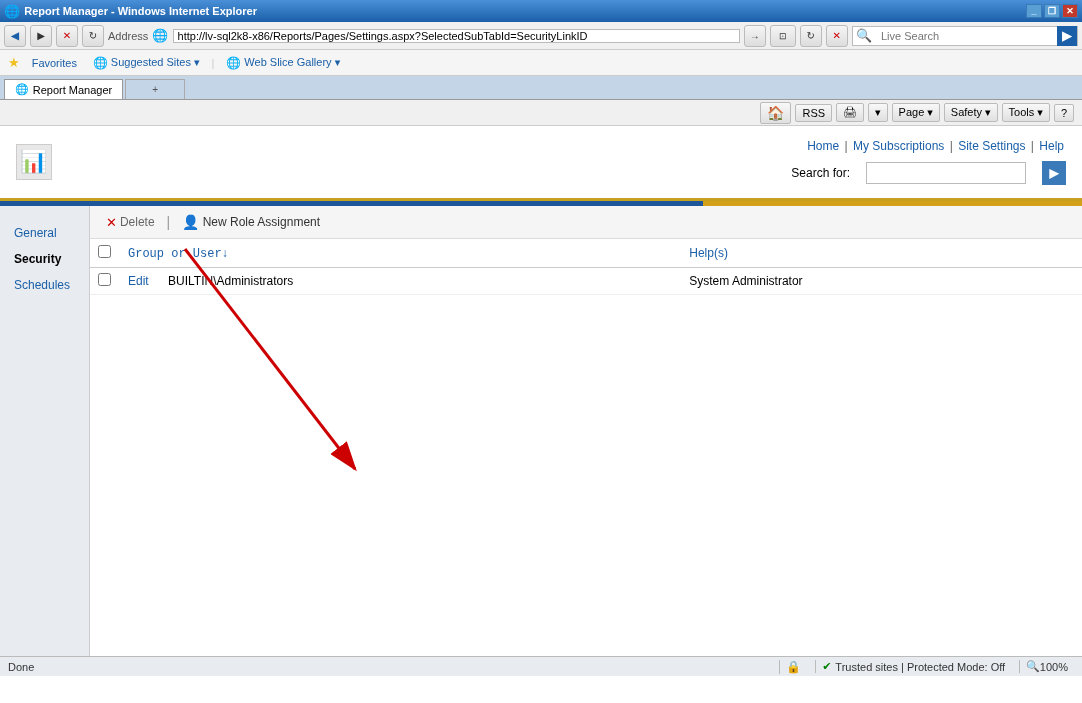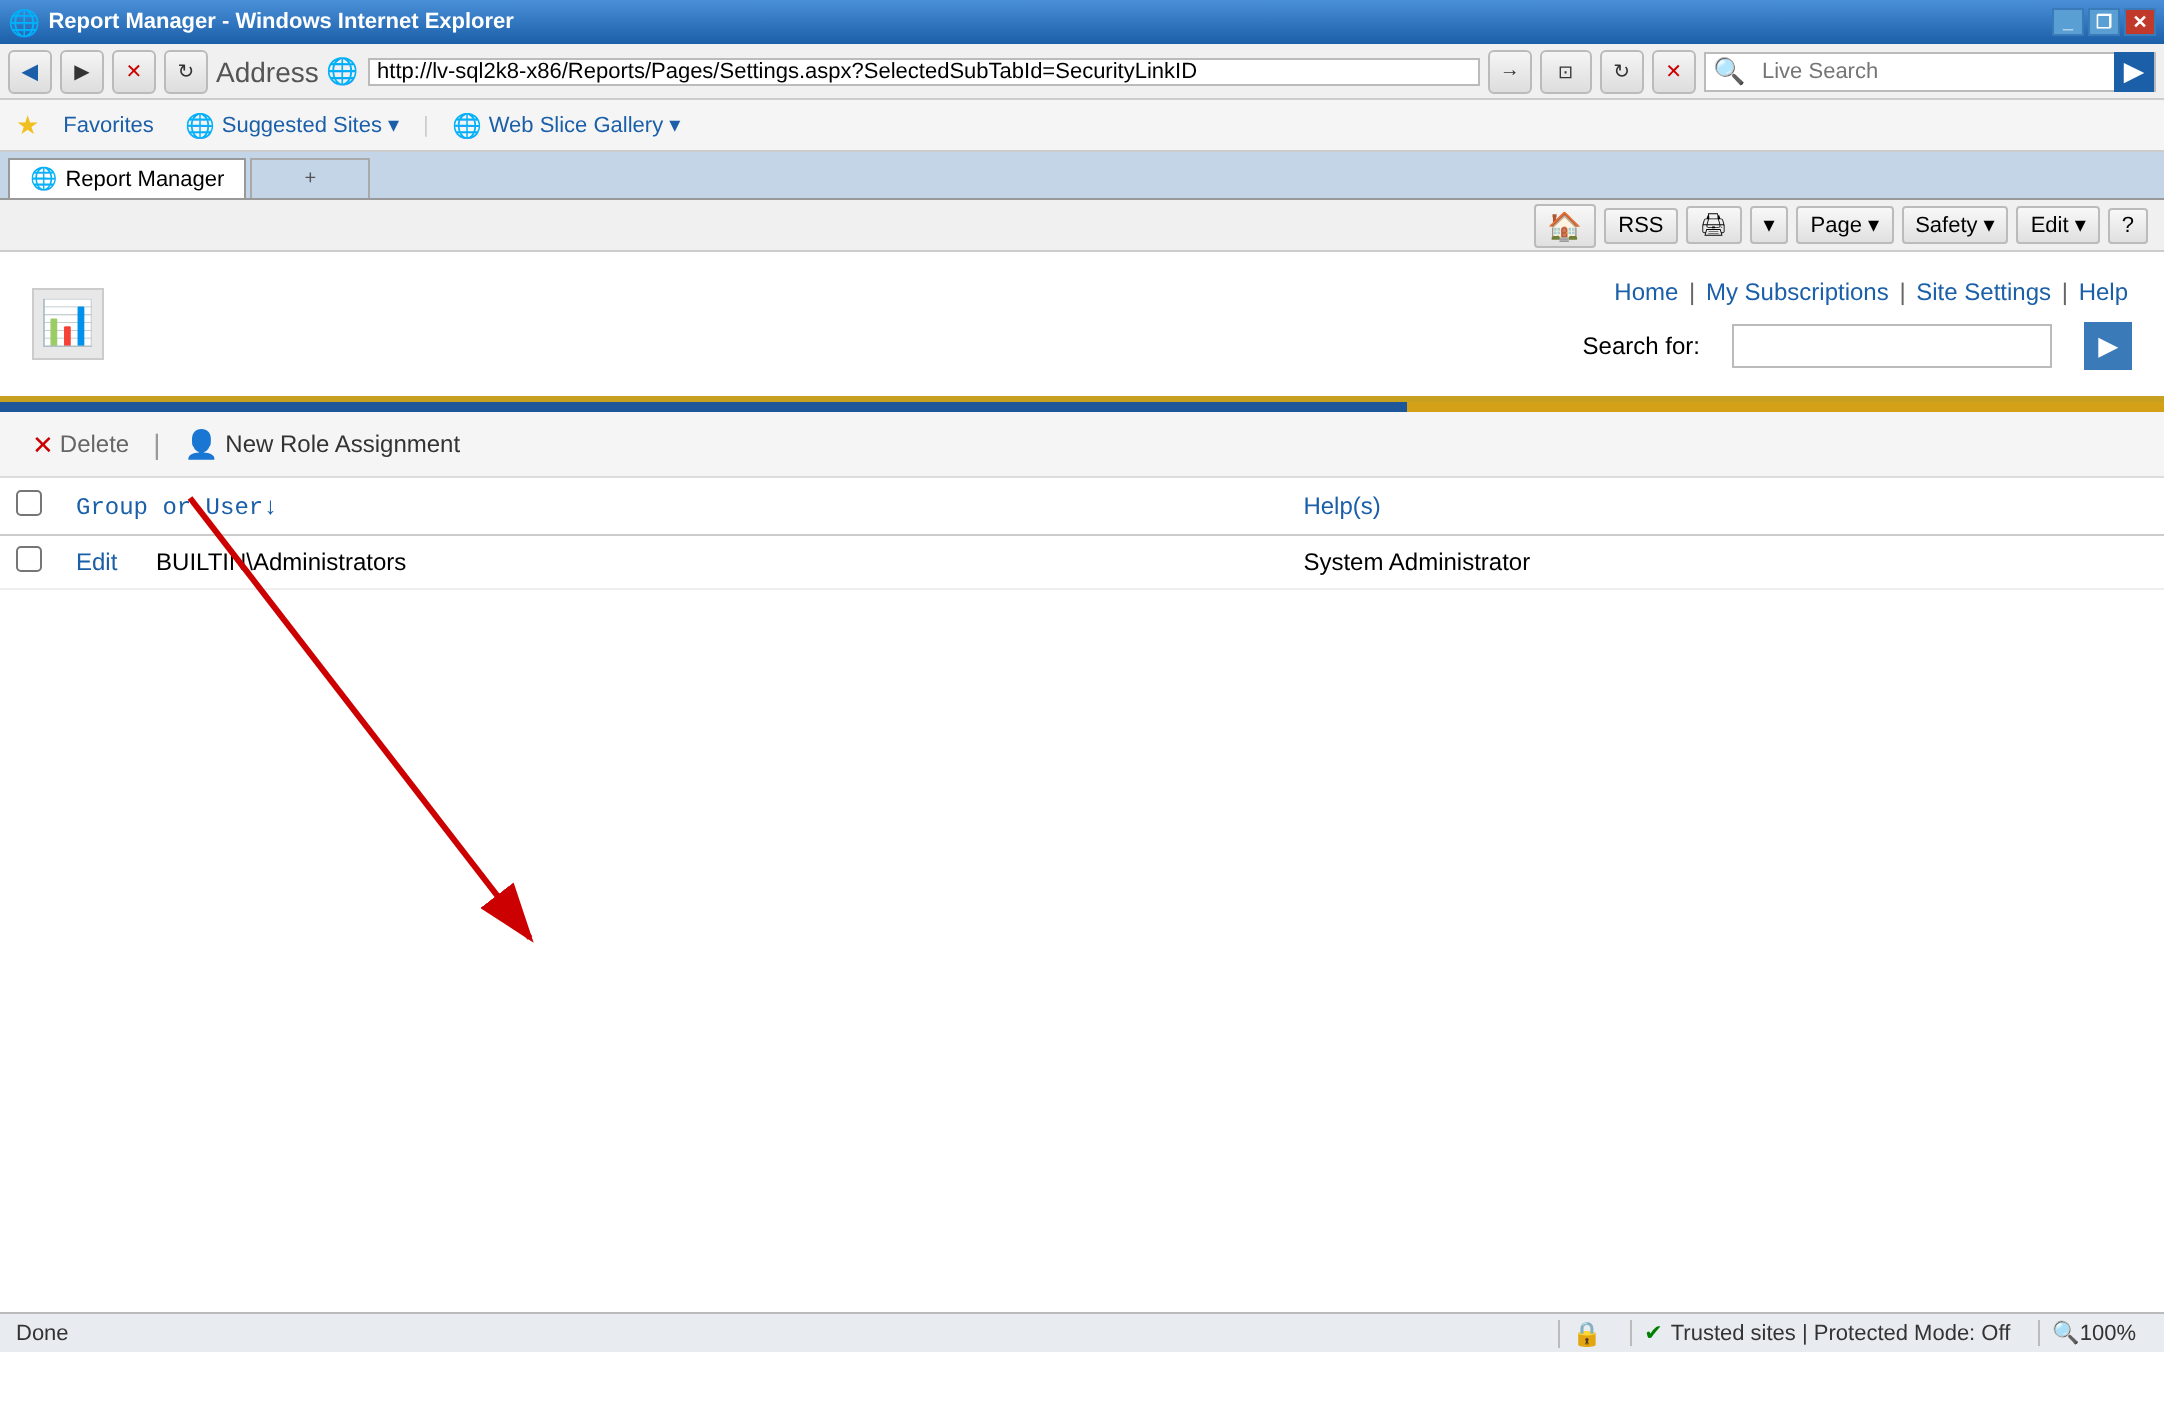--- a/index.html
+++ b/index.html
@@ -311,21 +311,21 @@
     <div class="title-btn">❐</div>
     <div class="title-btn close">✕</div>
   </div>
 </div>
 
 <div id="address-bar">
   <div class="nav-btn back">◀</div>
   <div class="nav-btn">▶</div>
   <div class="nav-btn" style="color:#c00;">✕</div>
   <div class="nav-btn">↻</div>
-  <span style="font-size:14px; color:#555;">Address</span>
+  <span style="font-size:11px; color:#555;">Address</span>
   <span style="font-size:13px;">🌐</span>
   <input id="address-field" type="text" value="http://lv-sql2k8-x86/Reports/Pages/Settings.aspx?SelectedSubTabId=SecurityLinkID" style="">
   <div class="nav-btn">→</div>
   <div class="nav-btn" style="font-size:9px; width:26px;">⊡</div>
   <div class="nav-btn">↻</div>
   <div class="nav-btn" style="color:#c00;">✕</div>
   <div id="search-bar">
     <span style="padding: 0 4px; color:#1a5fa8; font-size:13px;">🔍</span>
     <input id="search-input" type="text" placeholder="Live Search" style="">
     <button id="search-go">▶</button>
@@ -362,21 +362,21 @@
   <div class="toolbar-btn">RSS</div>
   <div class="toolbar-btn">🖨</div>
   <div class="toolbar-btn">▾</div>
   <div class="toolbar-btn">
     <span>Page ▾</span>
   </div>
   <div class="toolbar-btn">
     <span>Safety ▾</span>
   </div>
   <div class="toolbar-btn">
-    <span>Edit ▾</span>
+    <span>Tools ▾</span>
   </div>
   <div class="toolbar-btn">
     <span>?</span>
   </div>
 </div>
 
 <div id="app-header">
   <div id="app-header-left">
     <div id="report-icon">
       <span style="font-size:22px;">📊</span>
@@ -397,20 +397,31 @@
       <input type="text" style="width: 160px; height: 22px; border: 1px solid rgb(187, 187, 187); padding: 0px 4px;">
       <button style="width:24px; height:24px; background:#3a7ab8; border:none; color:white; cursor:pointer; font-size:12px; font-weight:bold;">▶</button>
     </div>
   </div>
 </div>
 
 <div id="top-divider" style="height:5px; background: linear-gradient(to right, #1e5799 0%, #1e5799 65%, #d4a017 65%, #d4a017 100%);"></div>
 
 <div id="main-layout" style="display:flex; height: 450px;">
 
+  <div id="sidebar">
+    <div class="sidebar-item">
+      <span>General</span>
+    </div>
+    <div class="sidebar-item active">
+      <span>Security</span>
+    </div>
+    <div class="sidebar-item">
+      <span>Schedules</span>
+    </div>
+  </div>
 
   <div id="content-area">
 
     <div id="content-toolbar">
       <div class="content-btn delete">
         <span style="color:#c00; font-size:13px;">✕</span>
         <span>Delete</span>
       </div>
       <span class="separator">|</span>
       <div class="content-btn">

